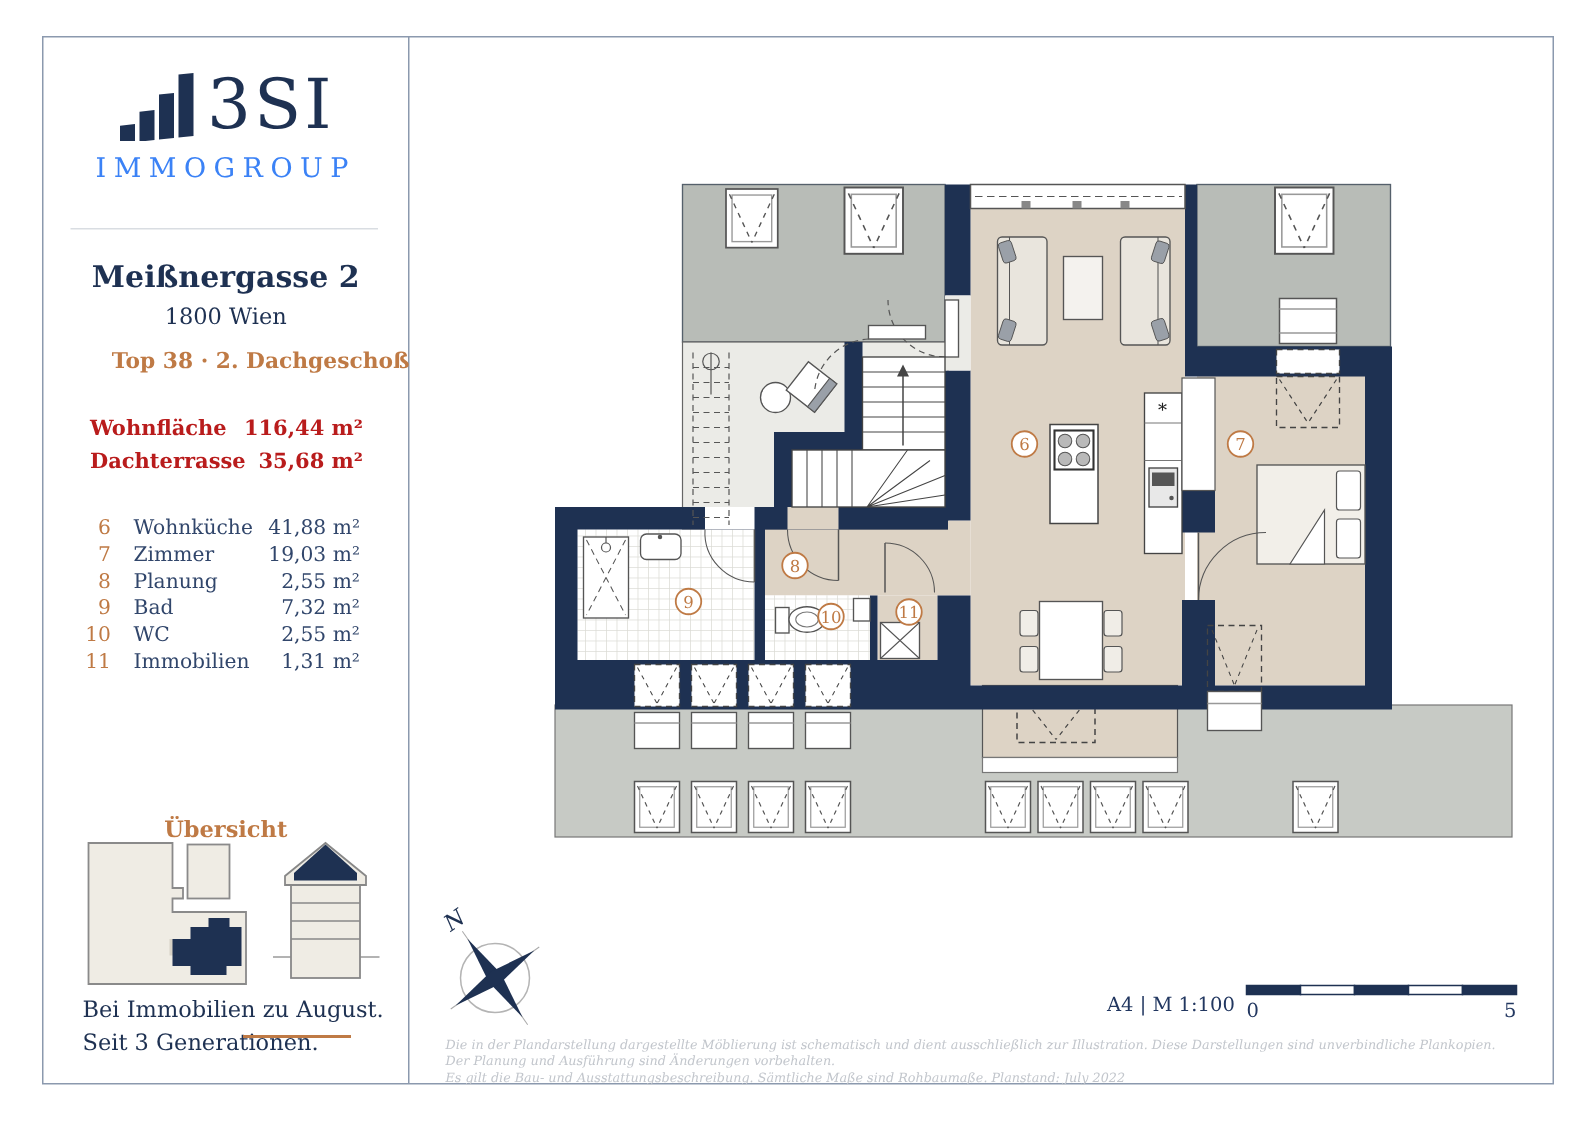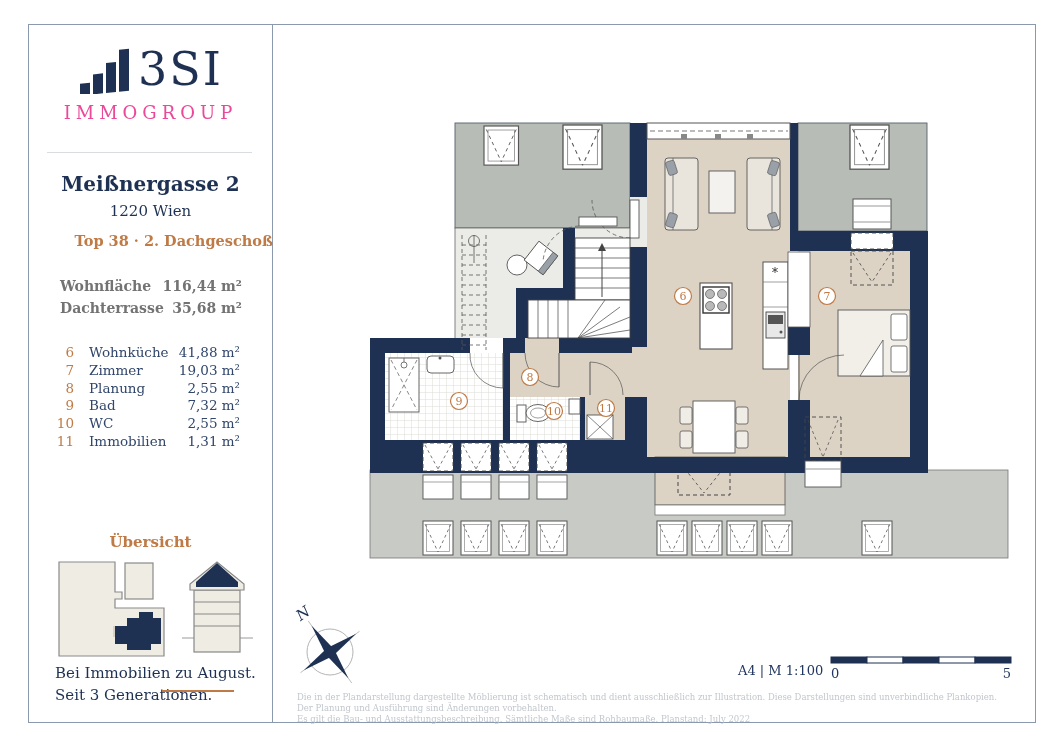--- a/index.html
+++ b/index.html
@@ -5,38 +5,38 @@
   html,body{margin:0;padding:0;background:#fff;}
   body{width:1060px;height:750px;position:relative;font-family:"DejaVu Serif","Liberation Serif",serif;overflow:hidden;}
   .abs{position:absolute;}
   #page-border{left:28px;top:24px;width:1006px;height:697px;border:1px solid #8b99ae;}
   #col-divider{left:272px;top:24px;width:0;height:698px;border-left:1px solid #8b99ae;}
   
   #sidebar{left:28px;top:24px;width:245px;height:698px;color:#223760;}
   .logo-wrap{position:absolute;left:0;top:22px;width:245px;text-align:center;}
   .logo-row{display:inline-flex;align-items:flex-start;gap:6px;}
   .brand{font-size:46px;letter-spacing:2px;color:#1e3152;line-height:1;}
-  .subbrand{font-size:18px;letter-spacing:5px;color:#ec4899;margin-top:4px;}
+  .subbrand{font-size:18px;letter-spacing:5px;color:#3b82f6;margin-top:4px;}
   .logo-divider{position:absolute;left:19px;top:128px;width:205px;border-top:1px solid #d9dde2;}
   .addr1{position:absolute;left:0;top:148px;width:245px;text-align:center;font-size:20px;font-weight:bold;color:#1e3152;}
   .addr2{position:absolute;left:0;top:178px;width:245px;text-align:center;font-size:15px;color:#1e3152;}
   .unit{position:absolute;left:0;top:208px;width:245px;text-align:right;font-size:14.5px;font-weight:bold;color:#bf7a45;}
-  .summary{position:absolute;left:32px;top:251px;width:182px;font-size:14px;font-weight:bold;color:#737373;}
+  .summary{position:absolute;left:32px;top:251px;width:182px;font-size:14px;font-weight:bold;color:#b91c1c;}
   .summary .row{display:flex;justify-content:space-between;line-height:22px;}
   .rooms{position:absolute;left:24px;top:320px;width:188px;font-size:13.5px;color:#31466b;}
   .rooms .row{display:flex;line-height:17.8px;}
   .rooms .no{width:22px;text-align:right;color:#bf7a45;}
   .rooms .nm{flex:1;margin-left:15px;}
   .rooms .ar{}
-  .ov-title{position:absolute;left:0;top:509px;width:245px;text-align:center;font-size:15px;font-weight:bold;color:#bf7a45;}
+  .ov-title{position:absolute;left:0;top:520px;width:245px;text-align:center;font-size:15px;font-weight:bold;color:#bf7a45;}
   .tagline{position:absolute;left:27px;top:638px;font-size:15px;color:#1e3152;line-height:22px;}
   .tag-rule{position:absolute;left:134px;top:666px;width:72px;border-top:2px solid #bf7a45;}
   
   .scale-text{left:738px;top:663px;font-size:13px;color:#223760;}
-  .disclaimer{left:297px;top:692px;width:716px;font-size:8.5px;line-height:11px;color:#c2c6cc;}
+  .disclaimer{left:297px;top:692px;width:716px;font-size:8.5px;line-height:11px;color:#c2c6cc;font-style:italic;}
   svg text{font-family:"DejaVu Serif","Liberation Serif",serif;}
 </style>
 </head>
 <body>
 
 <div class="abs" id="page-border"></div>
 <div class="abs" id="col-divider"></div>
 
 <div class="abs" id="sidebar">
   <div class="logo-wrap">
@@ -49,21 +49,21 @@
           <rect x="41" y="0" width="10" height="42"></rect>
         </g>
       </svg>
       <span class="brand">3SI</span>
     </div>
     <div class="subbrand">IMMOGROUP</div>
   </div>
   <div class="logo-divider"></div>
 
   <div class="addr1">Meißnergasse 2</div>
-  <div class="addr2">1220 Wien</div>
+  <div class="addr2">1800 Wien</div>
   <div class="unit">Top 38 · 2. Dachgeschoß</div>
 
   <div class="summary">
     <div class="row">
         <span>Wohnfläche</span>
         <span>116,44 m²</span>
       </div>
     <div class="row">
         <span>Dachterrasse</span>
         <span>35,68 m²</span>

